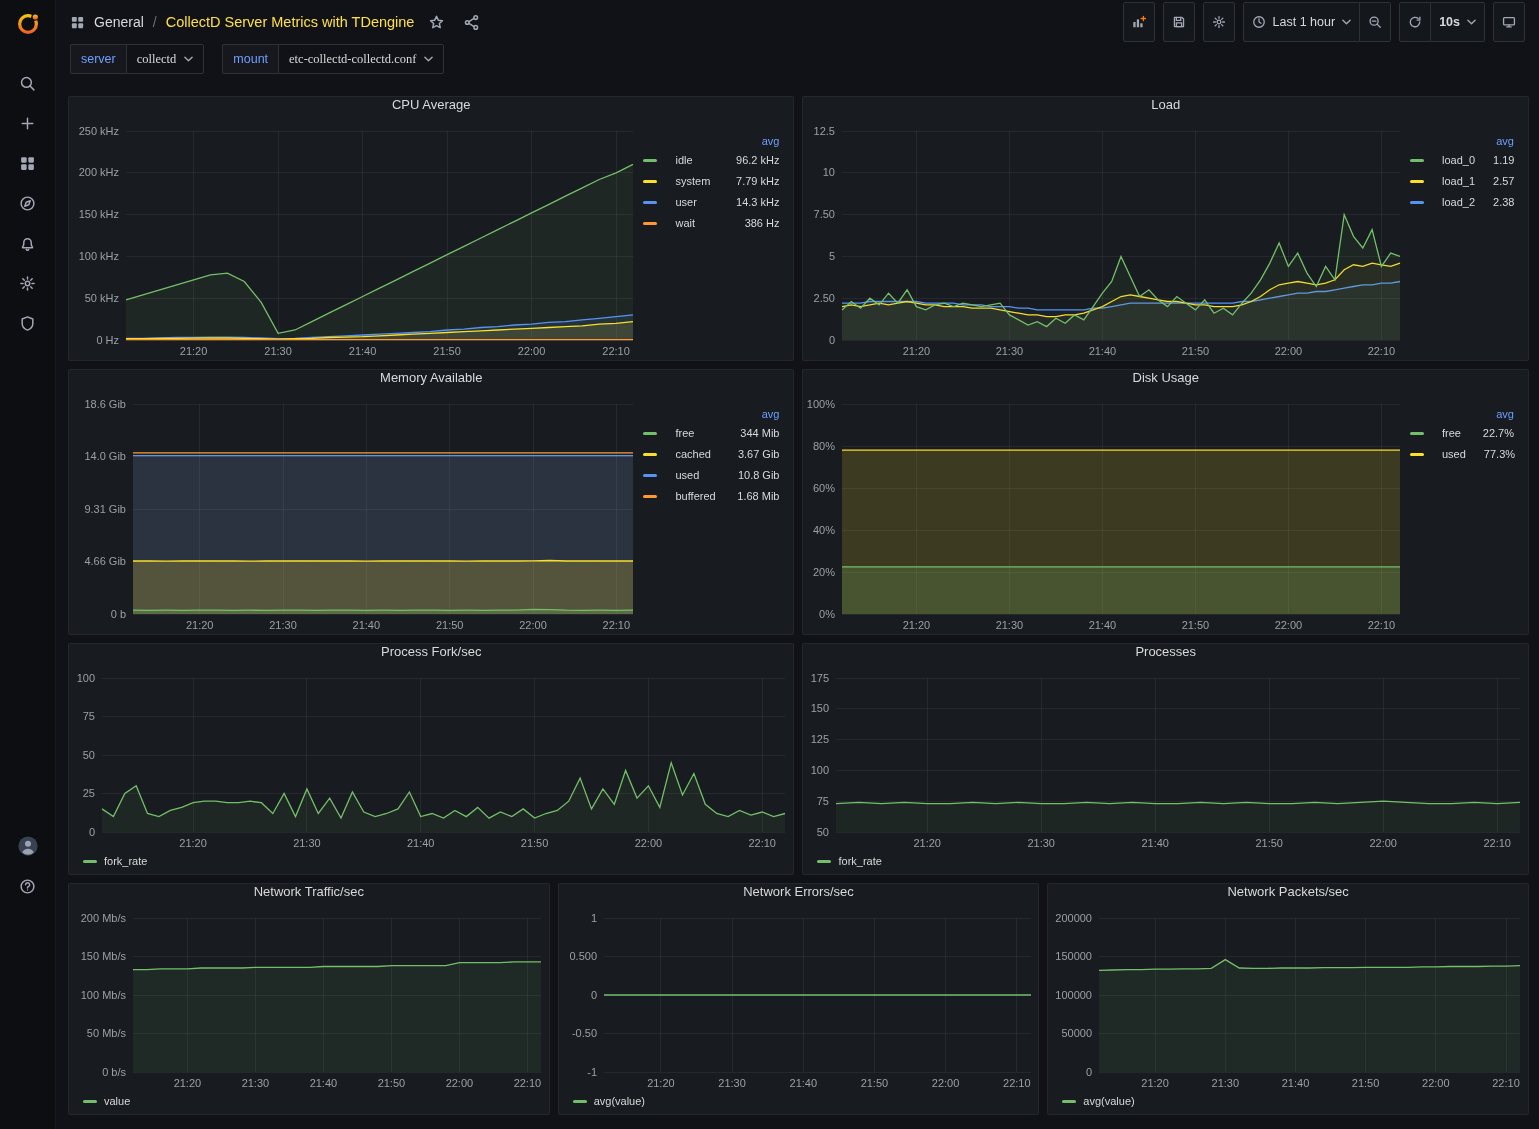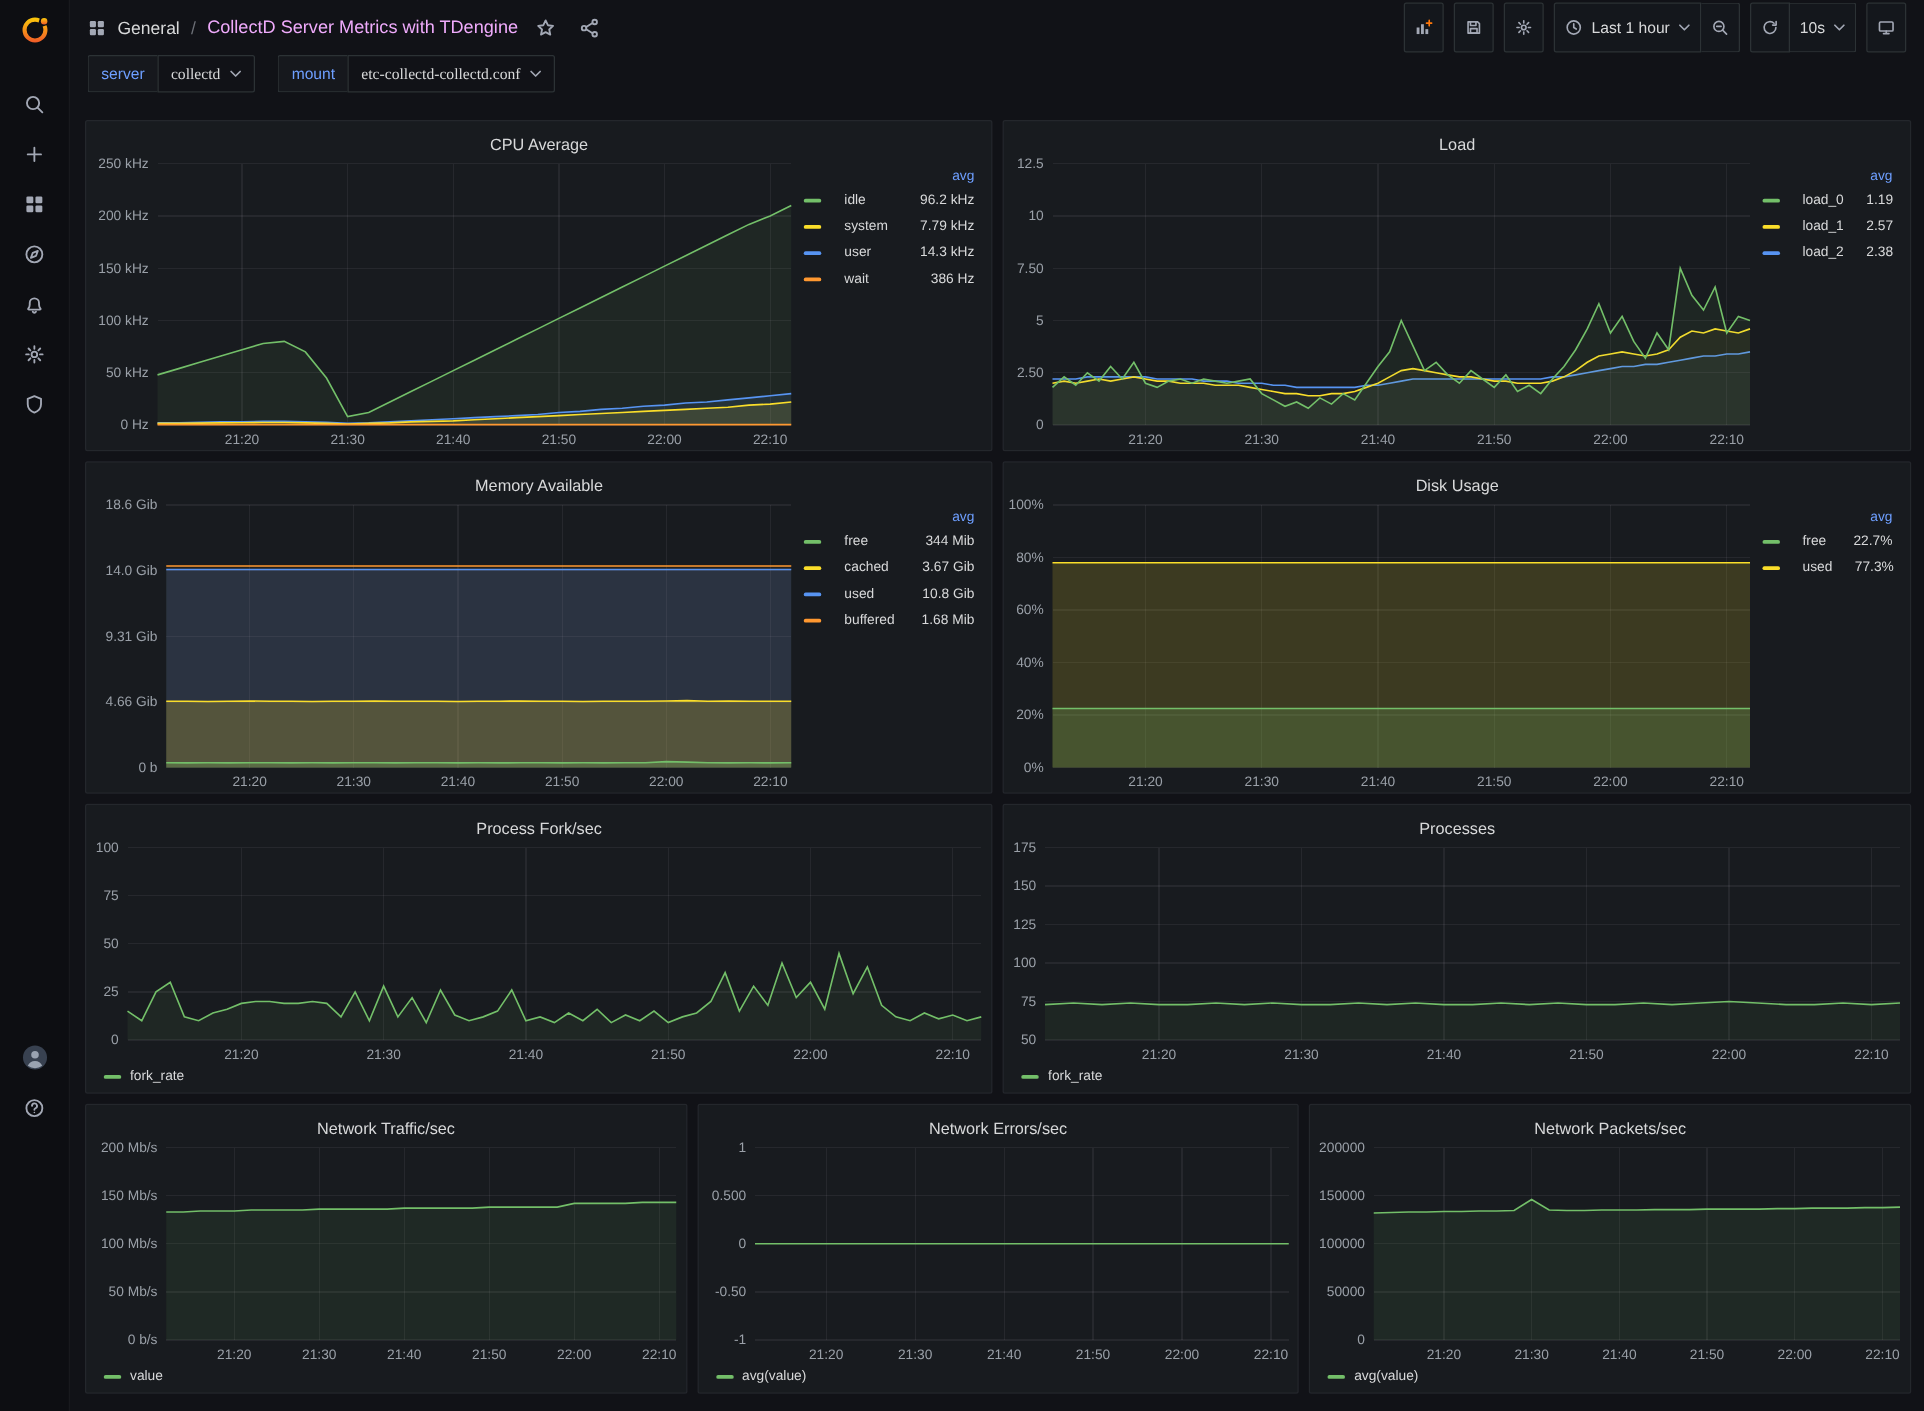--- a/index.html
+++ b/index.html
@@ -17,48 +17,48 @@
   .sbottom { margin-top:auto; margin-bottom:228px; display:flex; flex-direction:column; align-items:center; gap:10px; }
   .ic { width:17px; height:17px; stroke:#a3a8b5; fill:none; stroke-width:1.4; stroke-linecap:round; stroke-linejoin:round; }
   .icsm { width:14px; height:14px; stroke:#a3a8b5; fill:none; stroke-width:1.5; stroke-linecap:round; stroke-linejoin:round; }
 
   
   .main { flex:1; display:flex; flex-direction:column; min-width:0; }
   .topnav { flex:0 0 44px; display:flex; align-items:center; padding:0 14px 0 14px; }
   .crumbs { display:flex; align-items:center; gap:9px; }
   .crumb-folder { color:#d8d9da; font-size:14px; cursor:pointer; }
   .crumb-sep { color:#6c6f76; font-size:14px; }
-  .crumb-title { color:#f0abfc; font-size:14.5px; }
+  .crumb-title { color:#fde047; font-size:14.5px; }
   .title-actions { display:flex; align-items:center; gap:14px; margin-left:12px; }
   .iconbtn { background:none; border:none; padding:2px; display:flex; align-items:center; cursor:pointer; }
 
   .nav-right { margin-left:auto; display:flex; align-items:center; gap:8px; }
   .navbtn { display:flex; align-items:center; gap:7px; height:40px; padding:0 8px;
     background:rgba(24,27,31,.6); border:1px solid #2c3235; border-radius:2px;
     color:#d8d9da; font-size:12.5px; cursor:pointer; font-family:inherit; }
   .btngroup { display:flex; }
   .btngroup .navbtn:first-child { border-radius:2px 0 0 2px; }
-  .btngroup .navbtn + .navbtn { border-left:none; border-radius:0 2px 2px 0; }
+  .btngroup .navbtn + .navbtn { border-left:none; border-radius:0 2px 2px 0;font-weight:bold; }
 
   
   .subnav { flex:0 0 44px; display:flex; gap:18px; padding:0 14px; }
   .var-chip { display:flex; height:30px; }
   .var-label { display:flex; align-items:center; padding:0 10px; background:#16181d;
     color:#6e9fff; font-size:12.5px; border:1px solid #2c3235; border-right:none; border-radius:2px 0 0 2px; }
   .var-value { display:flex; align-items:center; gap:8px; padding:0 10px; background:transparent;
     border:1px solid #2c3235; border-radius:0 2px 2px 0; color:#d8d9da; font-size:12.5px; cursor:pointer; font-family:Liberation Serif, serif; }
 
   
   .dash { display:grid; grid-template-columns:repeat(6,1fr); grid-template-rows:265px 266px 232px 232px;
     gap:8px; padding:8px 10px 0 12px; }
   .span3 { grid-column:span 3; }
   .span2 { grid-column:span 2; }
   .panel { background:#181b1f; border:1px solid rgba(204,204,220,.07); border-radius:2px;
     display:flex; flex-direction:column; overflow:hidden; }
-  .panel-header { flex:0 0 26px; display:flex; align-items:flex-end; justify-content:center; cursor:pointer; }
+  .panel-header { flex:0 0 26px; display:flex; align-items:flex-start; justify-content:center; cursor:pointer; }
   .panel-header h2 { margin:0; font-size:13px; font-weight:500; color:#d8d9da; }
   .panel-body { flex:1; display:flex; min-height:0; }
   .legend-right-body { flex-direction:row; }
   .legend-bottom-body { flex-direction:column; }
   .chart { flex:1; min-width:0; min-height:0; position:relative; }
   .legend { color:#d8d9da; }
   .legend-right { flex:0 0 auto; padding:12px 14px 0 2px; }
   .lw150 { width:152px; }
   .lw118 { width:120px; }
   .legend-bottom { flex:0 0 22px; display:flex; align-items:center; gap:16px; padding:0 0 4px 14px; }

